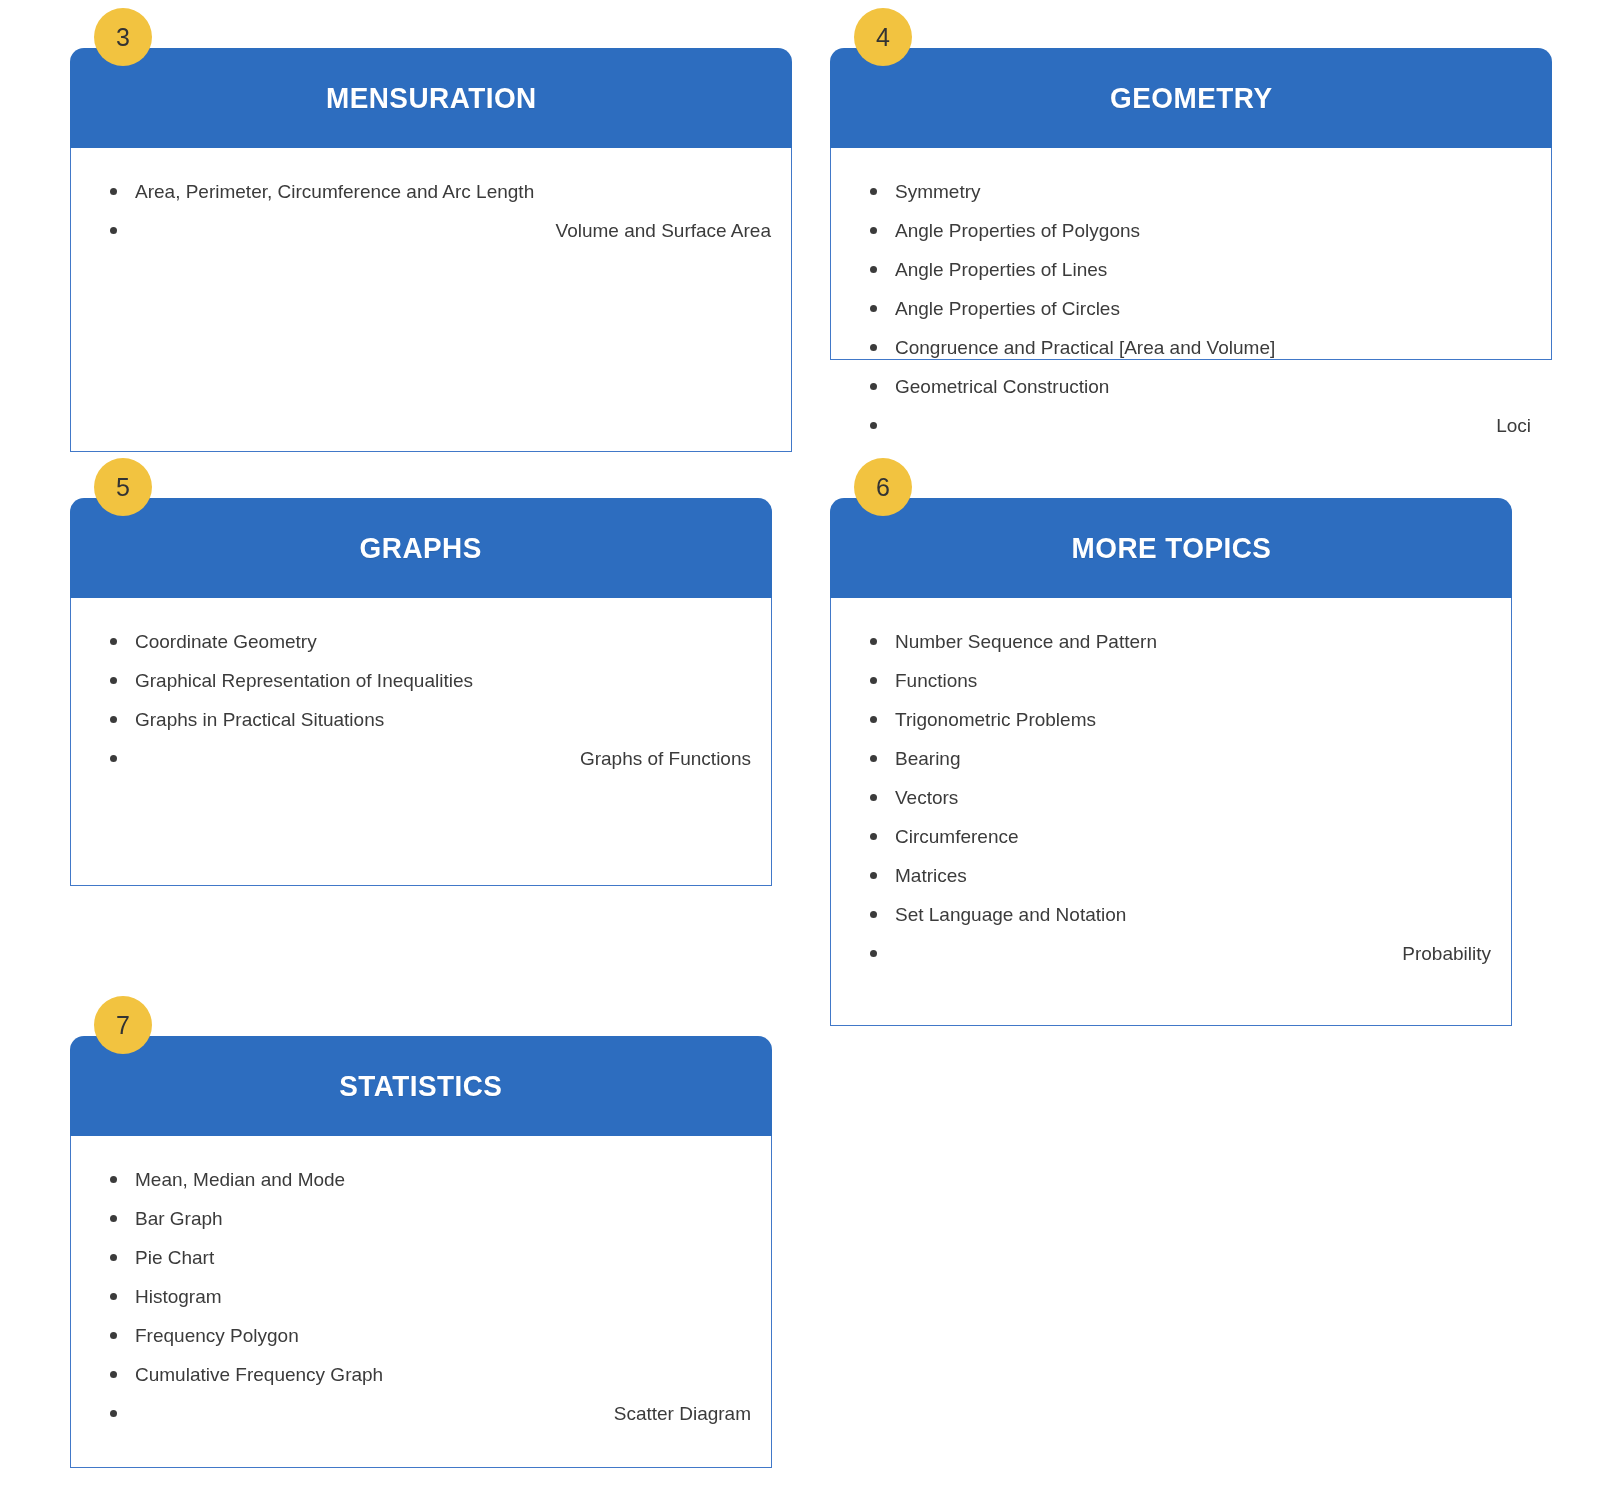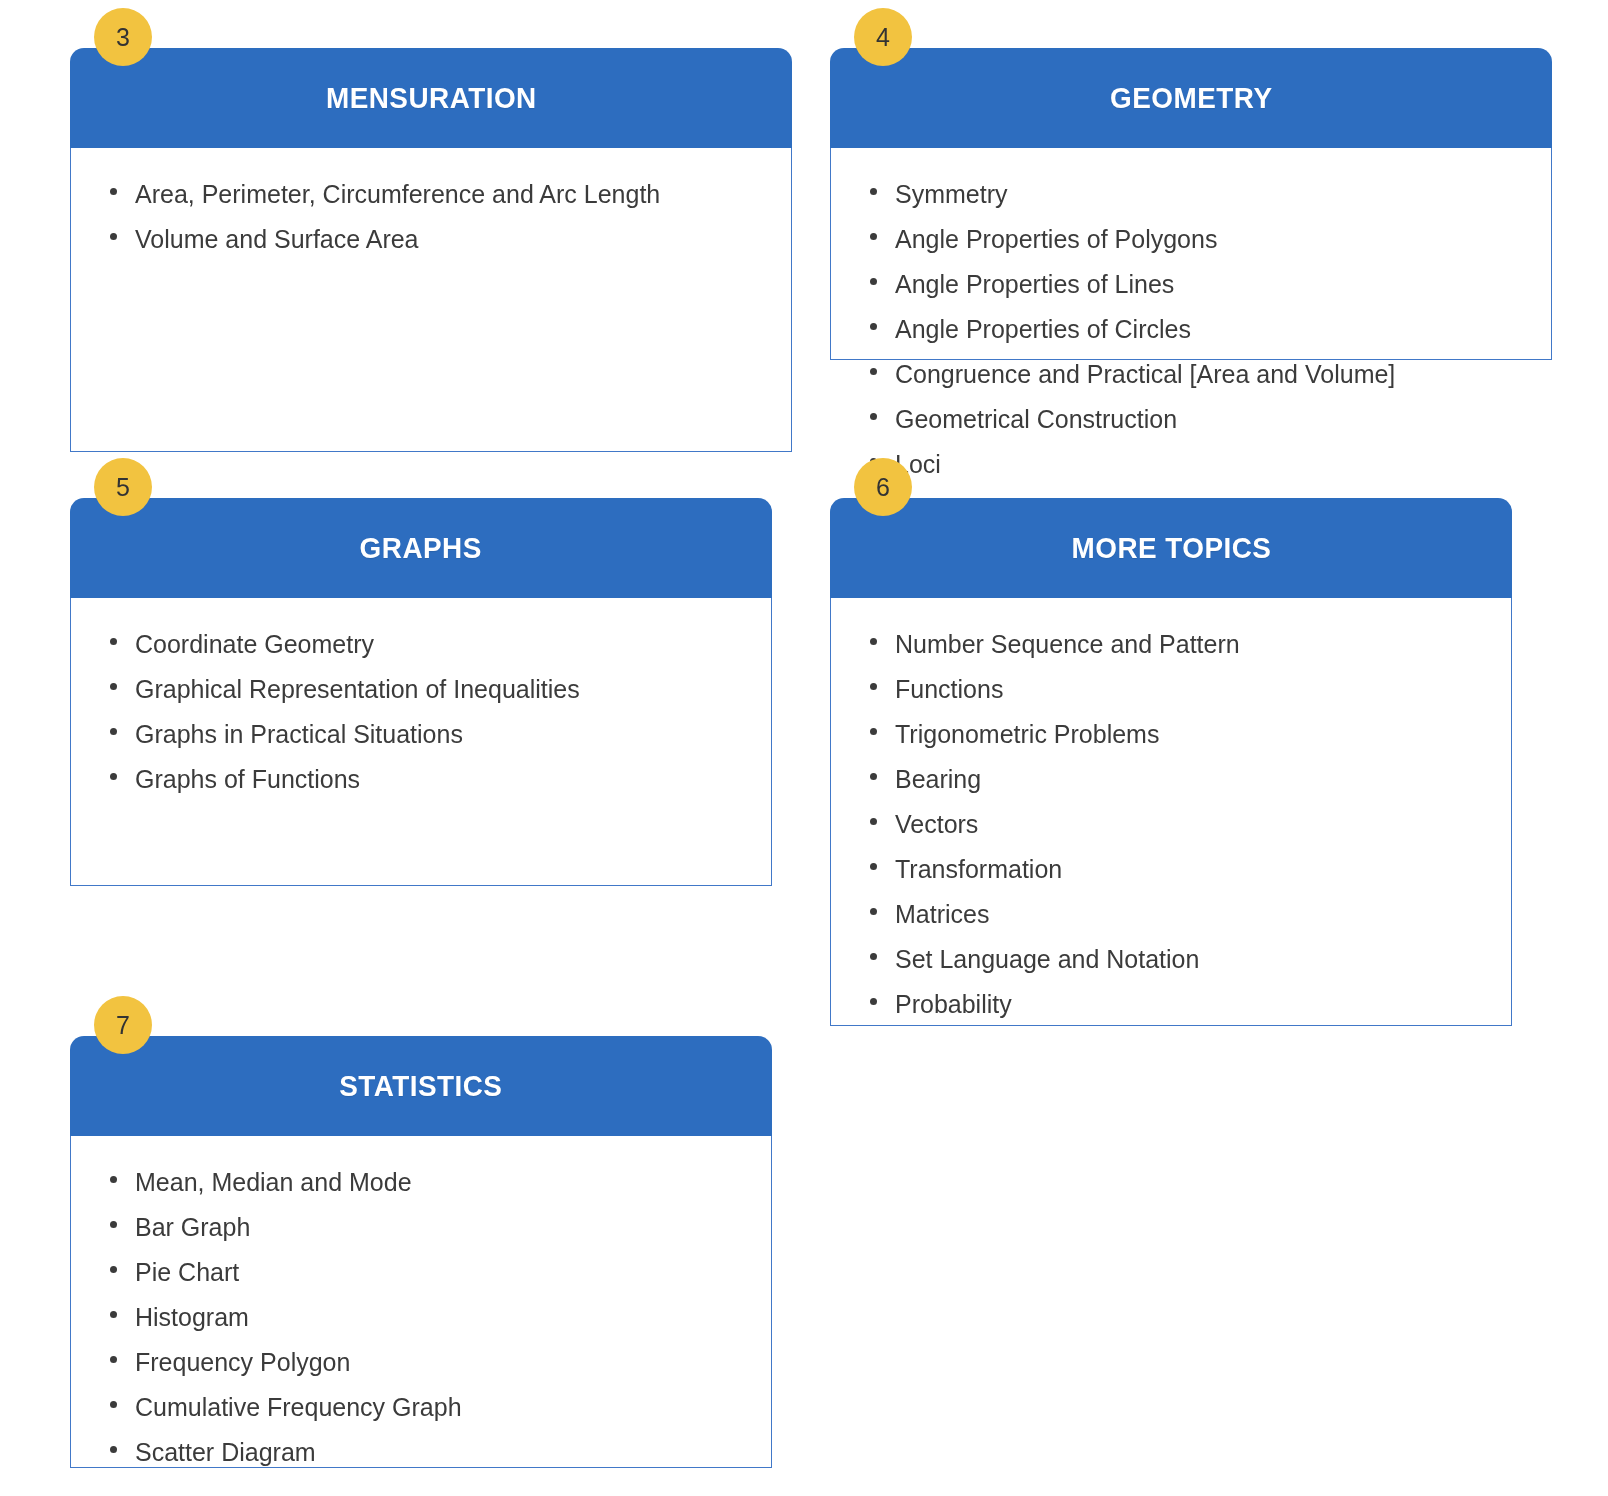--- a/index.html
+++ b/index.html
@@ -79,29 +79,30 @@
 
   .topic-list {
     list-style: none;
     margin: 0;
     padding: 0 20px 0 34px;
   }
 
   .topic-item {
     position: relative;
     color: #3b3b3b;
-    font-size: 25px;
+    font-size: 19px;
     line-height: 1;
     padding: 0 0 0 30px;
     margin-bottom: 20px;
     white-space: nowrap;
   }
 
   .topic-item:last-child {
     margin-bottom: 0;
+    text-align: right;
   }
 
   .topic-item .bullet {
     position: absolute;
     left: 5px;
     top: 6px;
     width: 7px;
     height: 7px;
     border-radius: 50%;
     background: #3b3b3b;
@@ -159,21 +160,21 @@
         <div class="badge">6</div>
         <div class="card-title">MORE TOPICS</div>
       </div>
       <div class="card-body" style="height: 428px;">
         <ul class="topic-list">
           <li class="topic-item"><span class="bullet"></span><span>Number Sequence and Pattern</span></li>
           <li class="topic-item"><span class="bullet"></span><span>Functions</span></li>
           <li class="topic-item"><span class="bullet"></span><span>Trigonometric Problems</span></li>
           <li class="topic-item"><span class="bullet"></span><span>Bearing</span></li>
           <li class="topic-item"><span class="bullet"></span><span>Vectors</span></li>
-          <li class="topic-item"><span class="bullet"></span><span>Transformation</span></li>
+          <li class="topic-item"><span class="bullet"></span><span>Circumference</span></li>
           <li class="topic-item"><span class="bullet"></span><span>Matrices</span></li>
           <li class="topic-item"><span class="bullet"></span><span>Set Language and Notation</span></li>
           <li class="topic-item"><span class="bullet"></span><span>Probability</span></li>
         </ul>
       </div>
     </div>
     <div class="card" style="left: 70px; top: 1036px; width: 702px;">
       <div class="card-header">
         <div class="badge">7</div>
         <div class="card-title">STATISTICS</div>

